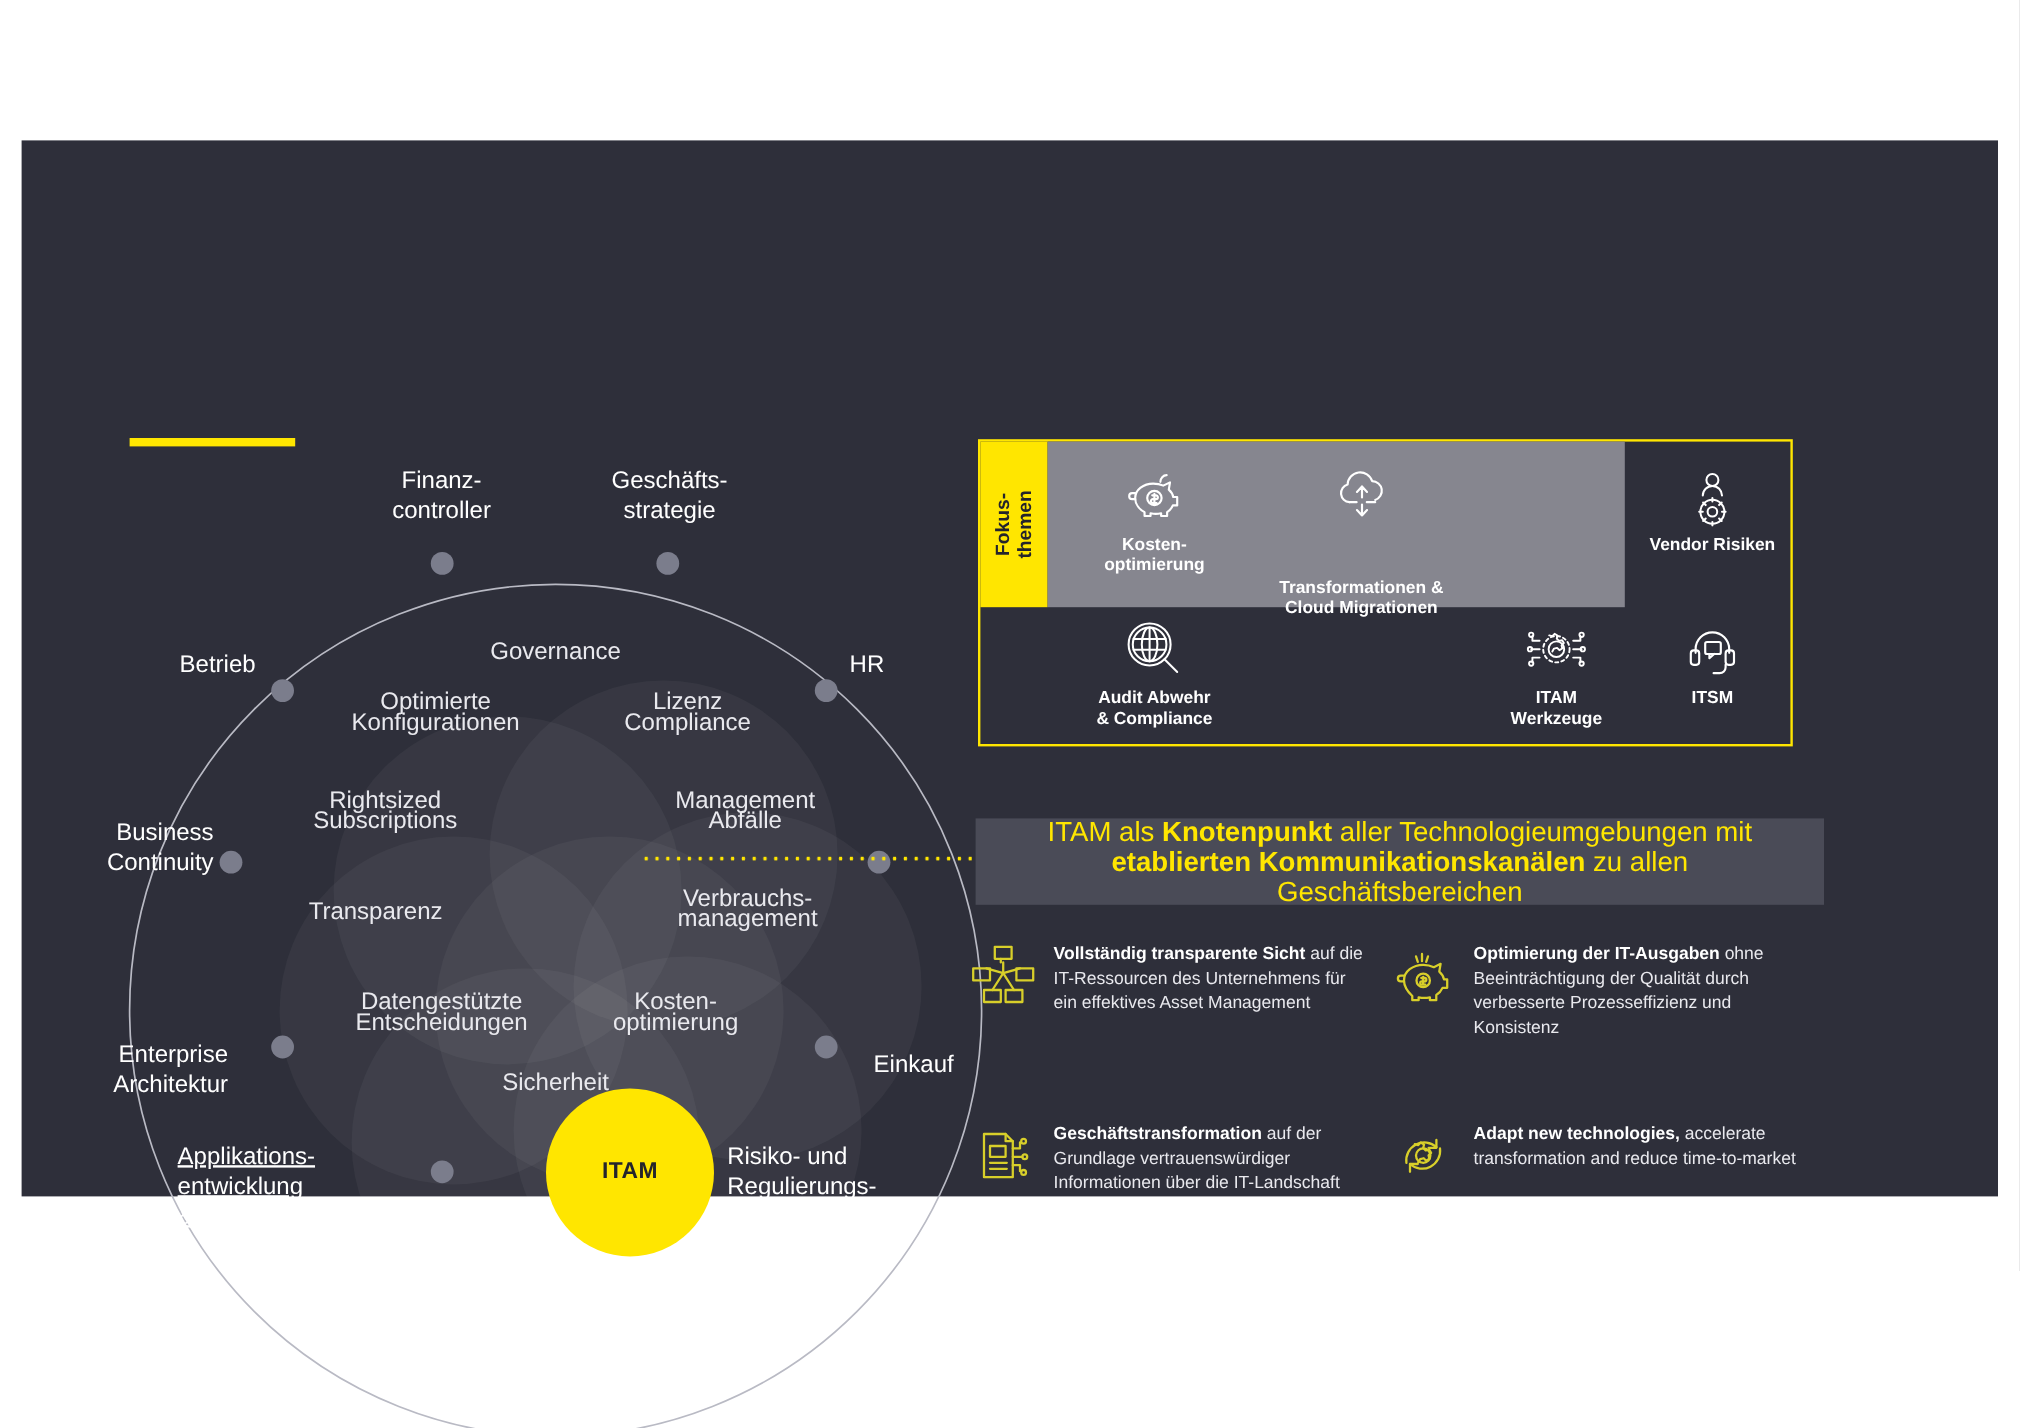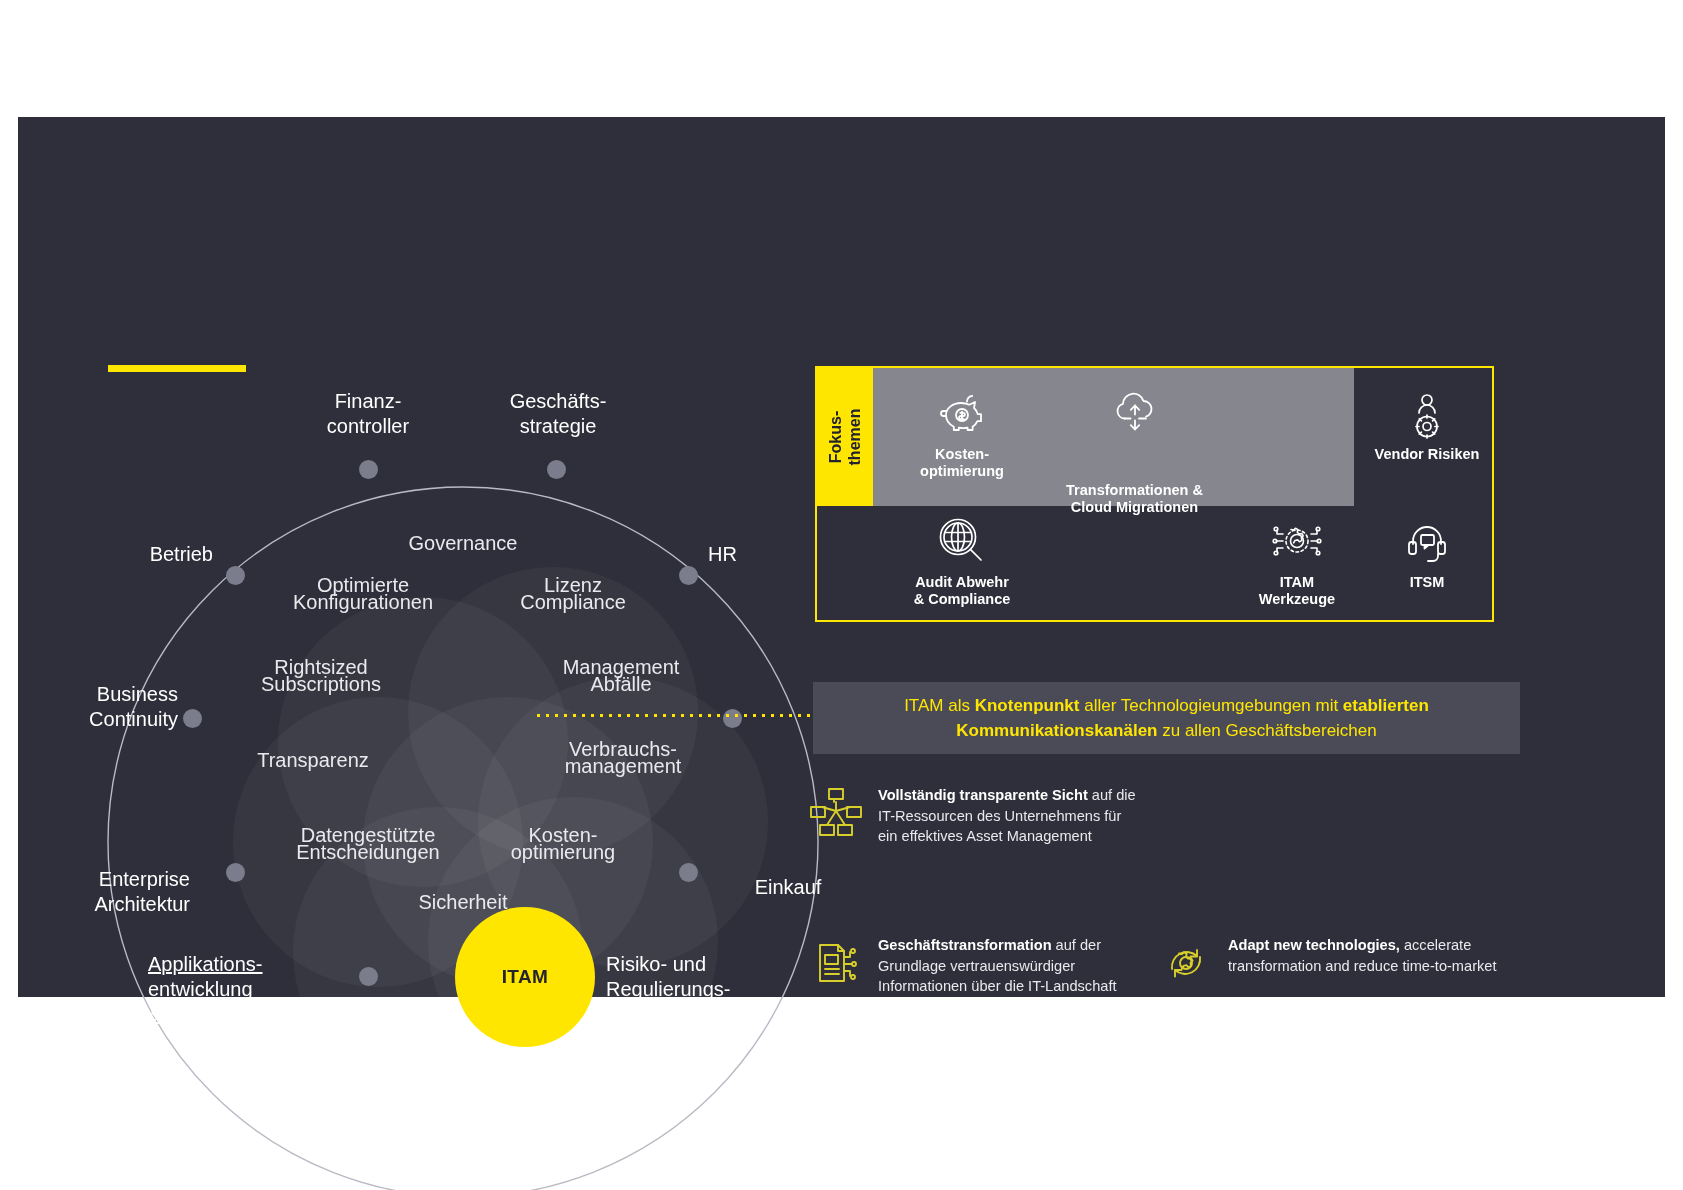--- a/index.html
+++ b/index.html
@@ -41,21 +41,21 @@
                   font-weight:bold;font-size:16px;color:#24242c;line-height:19px;}
   #focus-grey{position:absolute;left:56px;top:0;width:481px;height:138px;background:#86868f;}
   .fcell{position:absolute;display:flex;flex-direction:column;align-items:center;justify-content:flex-start;}
   .fcell .ficon{height:62px;display:flex;align-items:center;justify-content:center;}
   .fcell .flabel{color:#ffffff;font-weight:bold;font-size:14.5px;line-height:17px;text-align:center;
                  white-space:pre-line;margin-top:2px;}
 
   
   #banner{position:absolute;left:795px;top:565px;width:707px;height:72px;background:#4a4b57;
           display:flex;align-items:center;justify-content:center;}
-  #banner p{margin:0;color:#ffe600;font-size:17px;line-height:25px;text-align:center;padding:0 16px;}
+  #banner p{margin:0;color:#ffe600;font-size:23px;line-height:25px;text-align:center;padding:0 16px;}
   #banner b{font-weight:bold;}
 
   
   #benefits{position:absolute;left:790px;top:668px;width:720px;height:260px;}
   .benefit{position:absolute;display:flex;gap:14px;justify-content:space-between;}
   .benefit .bicon{flex:0 0 56px;height:56px;display:flex;align-items:flex-start;justify-content:center;}
   .benefit .btext{color:#e9e9ee;font-size:14.6px;line-height:20.5px;}
   .benefit .btext b{color:#ffffff;font-weight:bold;}
 </style>
 </head>
@@ -114,21 +114,21 @@
       <div class="inner-label" style="left:290px;top:527px;width:190px;">Sicherheit</div>
 
       <div class="outer-label" style="left:200px;top:22px;width:180px;text-align:center;">Finanz-
 controller</div>
       <div class="outer-label" style="left:390px;top:22px;width:180px;text-align:center;">Geschäfts-
 strategie</div>
       <div class="outer-label" style="left:-45px;top:175px;width:180px;text-align:right;">Betrieb</div>
       <div class="outer-label" style="left:630px;top:175px;width:120px;text-align:left;">HR</div>
       <div class="outer-label" style="left:-80px;top:315px;width:180px;text-align:right;">Business
 Continuity</div>
-      <div class="outer-label" style="left:630px;top:508px;width:160px;text-align:center;">Einkauf</div>
+      <div class="outer-label" style="left:650px;top:508px;width:160px;text-align:left;">Einkauf</div>
       <div class="outer-label" style="left:-68px;top:500px;width:180px;text-align:right;">Enterprise
 Architektur</div>
       <div class="outer-label" style="left:528px;top:585px;width:240px;text-align:left;">Risiko- und
 Regulierungs-
 entwicklung</div>
       <div class="outer-label" style="left:70px;top:585px;width:220px;text-align:left;text-decoration:underline;">Applikations-
 entwicklung
 &amp; CyberSec</div>
 
     </div>
@@ -250,20 +250,32 @@
             <rect x="39" y="22" width="14" height="10"></rect>
             <path d="M28 26L14 22M28 26l14-4"></path>
             <rect x="12" y="40" width="14" height="10"></rect>
             <rect x="30" y="40" width="14" height="10"></rect>
             <path d="M28 26l-9 14M28 26l9 14"></path>
           </svg>
         </span>
         <div class="btext"><b>Vollständig transparente Sicht</b><span> auf die IT-Ressourcen des Unternehmens für ein effektives Asset Management</span></div>
       </div>
 
+      <div class="benefit" style="left:350px;top:0px;width:340px;">
+        <span class="bicon">
+          <svg width="56" height="56" viewBox="0 0 56 56" fill="none" stroke="#d8cf2a" stroke-width="1.9" stroke-linecap="round" stroke-linejoin="round">
+            <path d="M12 32c0-7.5 7.4-13 16-13 3.2 0 6.3.7 8.9 2l5.6-2.8-1.1 6.4c2.1 1.8 3.5 4.1 3.9 6.6H48v7h-3.9c-1.1 2.5-2.9 4.6-5.2 6v4.3h-5.3v-2.4c-1.5.3-3.1.5-4.7.5s-3.2-.2-4.7-.5v2.4h-5.3v-3.5C15.8 42 12 37.4 12 32z"></path>
+            <circle cx="28" cy="32" r="5.6"></circle>
+            <path d="M28 29v6M26.4 30h2.8a1.4 1.4 0 010 2.8h-2.3a1.4 1.4 0 000 2.8h2.8"></path>
+            <path d="M12 28H9.3a2.4 2.4 0 000 4.8H12"></path>
+            <path d="M27 10v6M22 12l1.5 4.5M32 12l-1.5 4.5"></path>
+          </svg>
+        </span>
+        <div class="btext"><b>Optimierung der IT-Ausgaben</b><span> ohne Beeinträchtigung der Qualität durch verbesserte Prozesseffizienz und Konsistenz</span></div>
+      </div>
 
       <div class="benefit" style="left:0px;top:150px;width:330px;">
         <span class="bicon">
           <svg width="56" height="56" viewBox="0 0 56 56" fill="none" stroke="#d8cf2a" stroke-width="1.9" stroke-linecap="round" stroke-linejoin="round">
             <path d="M12 10h18l6 6v30H12z"></path>
             <path d="M30 10v6h6"></path>
             <rect x="17" y="20" width="13" height="9"></rect>
             <path d="M17 34h14M17 39h14"></path>
             <path d="M36 22h6v-5M36 29h8M36 36h6v5"></path>
             <circle cx="45" cy="16" r="2"></circle>

